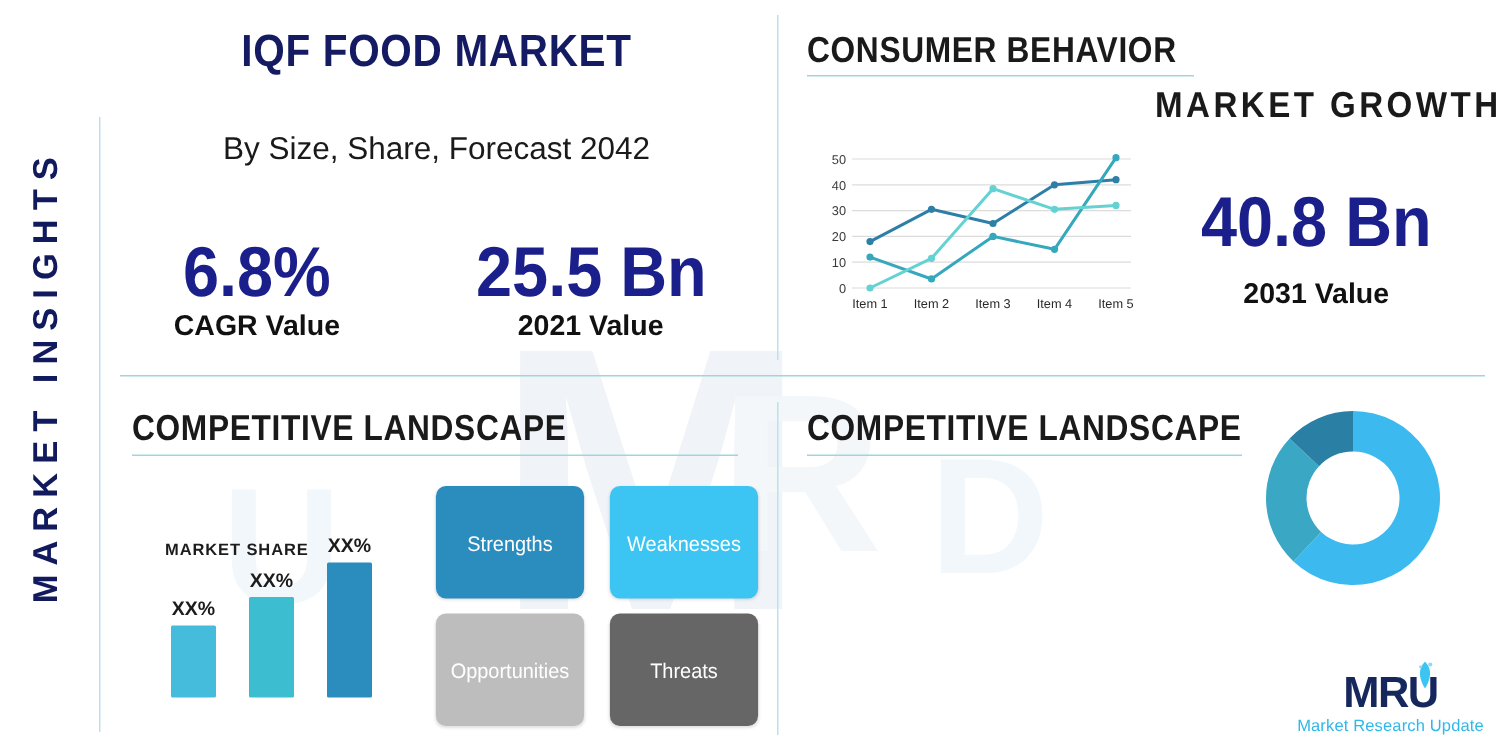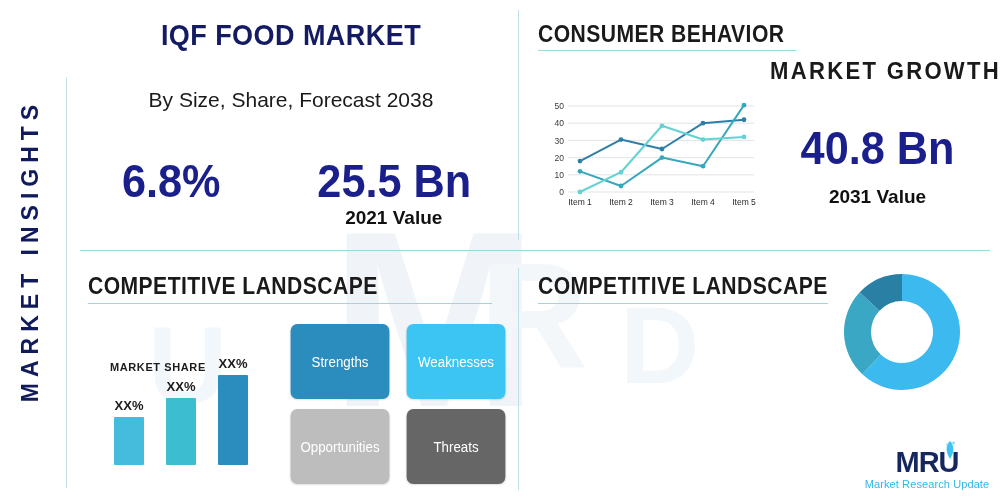--- a/index.html
+++ b/index.html
@@ -296,25 +296,26 @@
   <div class="side-label">
     <span>MARKET INSIGHTS</span>
   </div>
 
   <div class="v-rule rule-left-main"></div>
   <div class="v-rule rule-mid-top"></div>
   <div class="v-rule rule-mid-bottom"></div>
   <div class="h-rule rule-h-main"></div>
 
   <div class="main-title">IQF FOOD MARKET</div>
-  <div class="subtitle">By Size, Share, Forecast 2038</div>
+  <div class="subtitle">By Size, Share, Forecast 2042</div>
 
   <div class="stat-row">
     <div class="stat-cell">
       <div class="stat-value">6.8%</div>
+      <div class="stat-label">CAGR Value</div>
     </div>
     <div class="stat-cell">
       <div class="stat-value">25.5 Bn</div>
       <div class="stat-label">2021 Value</div>
     </div>
   </div>
 
   <div class="section-head head-consumer">CONSUMER BEHAVIOR</div>
   <div class="head-underline ul-consumer"></div>
 

